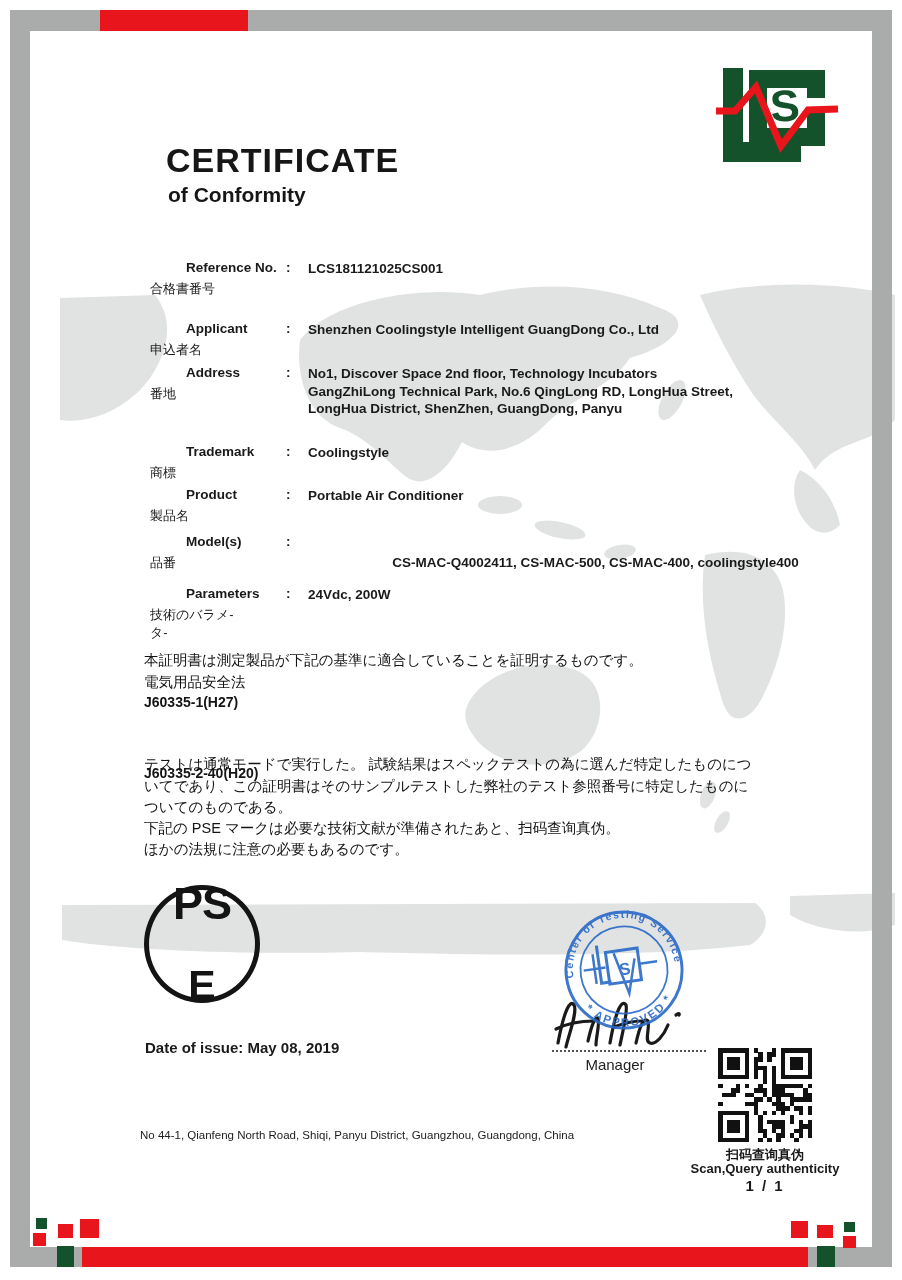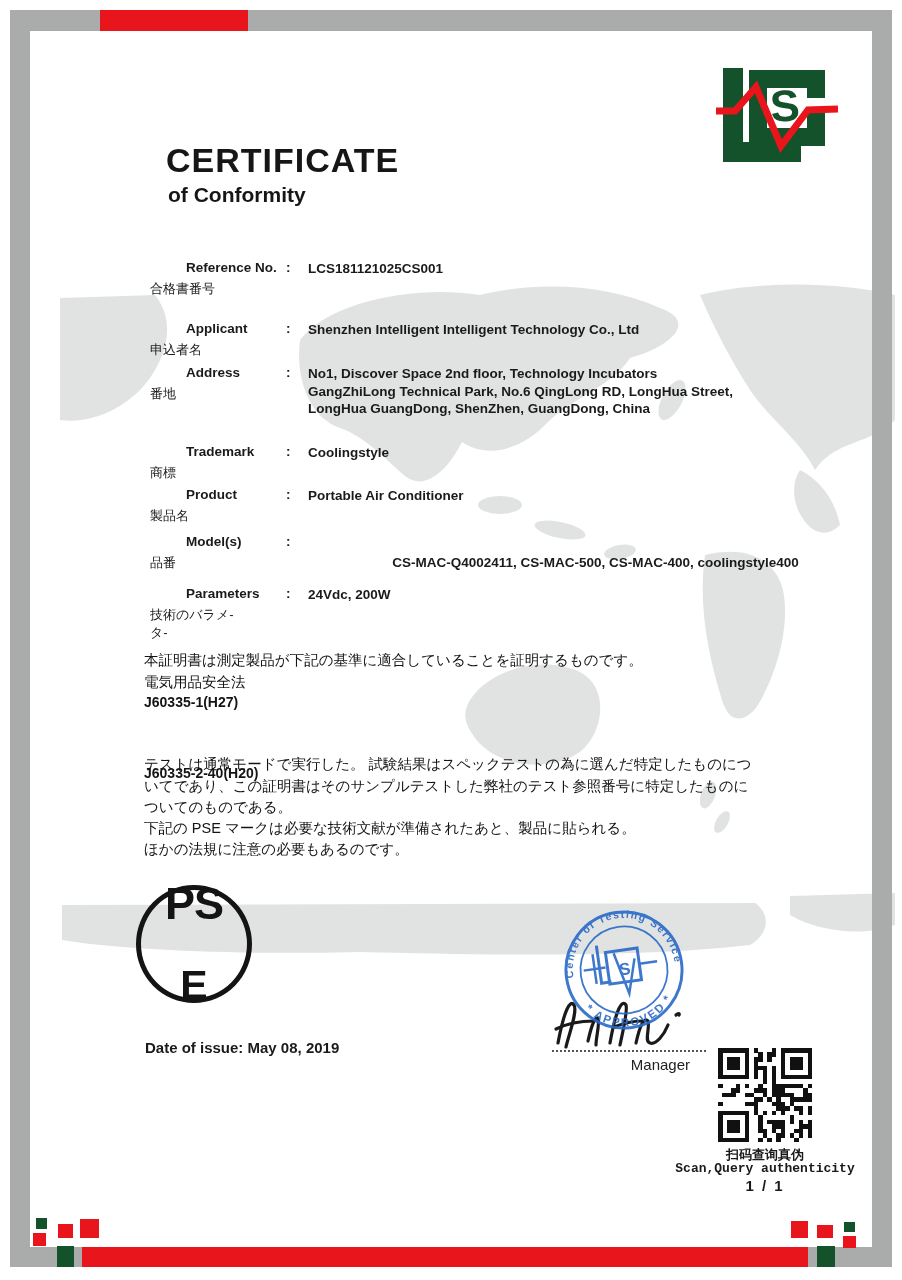--- a/index.html
+++ b/index.html
@@ -33,37 +33,37 @@
   #row-model .f-value{top:20px;text-align:center;}
   #row-param .f-jp{line-height:18px;}
   .prewrap{white-space:pre-line;}
   .jp{position:absolute;left:144px;width:640px;font-size:14.5px;color:#141414;z-index:4;}
   #st-intro{top:651px;} #st-law{top:673px;}
   #st-std1{top:694px;font-weight:bold;font-size:14px;}
   #st-std2{top:728px;font-weight:bold;font-size:14px;margin-top:37px;}
   #st-test{top:754px;line-height:21.7px;}
   #st-pse{top:819px;} #st-other{top:840px;}
   
-  #pse{left:136px;top:885px;width:116px;height:118px;border:5px solid #141414;border-radius:50%;
+  #pse{left:144px;top:885px;width:116px;height:118px;border:5px solid #141414;border-radius:50%;
        box-sizing:border-box;display:flex;flex-direction:column;align-items:center;justify-content:center;z-index:4;gap:44px;}
   #pse .ps{font-size:45px;font-weight:bold;line-height:38px;letter-spacing:-1px;color:#141414;}
   #pse .e{font-size:41px;font-weight:bold;line-height:36px;color:#141414;}
   
   #stamp{left:562px;top:908px;z-index:5;transform:rotate(-8deg);opacity:.9;}
   #sig{left:548px;top:993px;z-index:4;}
   #sig-line{left:552px;top:1050px;width:154px;border-bottom:2px dotted #555;z-index:4;}
-  #manager{left:540px;top:1056px;width:150px;text-align:right;font-size:15px;color:#222;z-index:4;}
+  #manager{left:540px;top:1056px;width:150px;text-align:center;font-size:15px;color:#222;z-index:4;}
   #date-line{left:145px;top:1039px;font-size:15px;font-weight:bold;z-index:4;}
   
   #footer{left:140px;top:1129px;font-size:11.5px;line-height:13.8px;color:#1c1c1c;z-index:4;}
   .fcol{display:inline-block;width:198px;}
   
   #qr{left:718px;top:1048px;width:94px;height:94px;z-index:4;}
   #qr-zh{left:690px;top:1146px;width:150px;text-align:center;font-size:13px;font-weight:bold;z-index:4;}
-  #qr-en{left:672px;top:1161px;width:186px;text-align:center;font-size:13px;font-weight:bold;z-index:4;font-family:Liberation Mono, monospace;}
+  #qr-en{left:672px;top:1161px;width:186px;text-align:center;font-size:13px;font-weight:bold;z-index:4;}
   #page-ind{left:690px;top:1177px;width:150px;text-align:center;font-size:15px;font-weight:bold;letter-spacing:2px;z-index:4;}
   #logo{left:713px;top:64px;z-index:4;}
 </style>
 </head>
 <body>
 
 <svg id="map" class="abs" width="902" height="1280" viewBox="0 0 902 1280">
   <g fill="#c4c8c7">
     <path d="M60,298 L155,295 C175,320 168,352 150,378 C132,404 95,425 60,420 Z"></path>
     <path d="M300,340 C330,300 420,285 480,295 C540,280 610,285 660,308 C700,322 668,348 630,358 C610,388 572,398 548,422 C520,452 485,458 462,442 C448,470 425,492 405,476 C388,462 368,438 340,428 C310,418 295,380 300,340 Z"></path>
@@ -115,29 +115,29 @@
 <div class="row" id="row-ref">
   <div class="f-label">Reference No.</div>
   <div class="f-jp">合格書番号</div>
   <div class="f-colon">:</div>
   <div class="f-value">LCS181121025CS001</div>
 </div>
 <div class="row" id="row-app">
   <div class="f-label">Applicant</div>
   <div class="f-jp">申込者名</div>
   <div class="f-colon">:</div>
-  <div class="f-value">Shenzhen Intelligent Intelligent Technology Co., Ltd</div>
+  <div class="f-value">Shenzhen Coolingstyle Intelligent GuangDong Co., Ltd</div>
 </div>
 <div class="row" id="row-addr">
   <div class="f-label">Address</div>
   <div class="f-jp">番地</div>
   <div class="f-colon">:</div>
   <div class="f-value prewrap">No1, Discover Space 2nd floor, Technology Incubators
 GangZhiLong Technical Park, No.6 QingLong RD, LongHua Street,
-LongHua GuangDong, ShenZhen, GuangDong, China</div>
+LongHua District, ShenZhen, GuangDong, Panyu</div>
 </div>
 <div class="row" id="row-tm">
   <div class="f-label">Trademark</div>
   <div class="f-jp">商標</div>
   <div class="f-colon">:</div>
   <div class="f-value">Coolingstyle</div>
 </div>
 <div class="row" id="row-prod">
   <div class="f-label">Product</div>
   <div class="f-jp">製品名</div>
@@ -158,21 +158,21 @@
   <div class="f-value">24Vdc, 200W</div>
 </div>
 
 <div class="jp" id="st-intro">本証明書は測定製品が下記の基準に適合していることを証明するものです。</div>
 <div class="jp" id="st-law">電気用品安全法</div>
 <div class="jp" id="st-std1">J60335-1(H27)</div>
 <div class="jp" id="st-std2">J60335-2-40(H20)</div>
 <div class="jp prewrap" id="st-test">テストは通常モードで実行した。 試験結果はスペックテストの為に選んだ特定したものにつ
 いてであり、この証明書はそのサンプルテストした弊社のテスト参照番号に特定したものに
 ついてのものである。</div>
-<div class="jp" id="st-pse">下記の PSE マークは必要な技術文献が準備されたあと、製品に貼られる。</div>
+<div class="jp" id="st-pse">下記の PSE マークは必要な技術文献が準備されたあと、扫码查询真伪。</div>
 <div class="jp" id="st-other">ほかの法規に注意の必要もあるのです。</div>
 
 <div class="content" id="pse">
   <div class="ps">PS</div>
   <div class="e">E</div>
 </div>
 
 <svg class="content" id="stamp" width="124" height="124" viewBox="0 0 124 124">
   <defs>
     <path id="arcT" d="M 13,75 A 51,51 0 1 1 111,75" fill="none"></path>
@@ -206,20 +206,21 @@
     <path d="M88,50 C92,32 96,24 100,28 C102,36 96,48 102,50 C108,52 116,42 120,32"></path>
     <path d="M128,22 C130,20 132,20 131,22"></path>
   </g>
 </svg>
 <div class="content" id="sig-line"></div>
 <div class="content" id="manager">Manager</div>
 
 <div class="content" id="date-line">Date of issue: May 08, 2019</div>
 
 <div class="content" id="footer">
+  <div>No 44-1, Qianfeng North Road, Shiqi, Panyu District, Guangzhou, Guangdong, China</div>
 </div>
 
 <svg class="content" id="qr" viewBox="0 0 21 21" style="shape-rendering:crispEdges;">
     <rect x="0" y="0" width="1.02" height="1.02" fill="#111"></rect>
     <rect x="1" y="0" width="1.02" height="1.02" fill="#111"></rect>
     <rect x="2" y="0" width="1.02" height="1.02" fill="#111"></rect>
     <rect x="3" y="0" width="1.02" height="1.02" fill="#111"></rect>
     <rect x="4" y="0" width="1.02" height="1.02" fill="#111"></rect>
     <rect x="5" y="0" width="1.02" height="1.02" fill="#111"></rect>
     <rect x="6" y="0" width="1.02" height="1.02" fill="#111"></rect>

